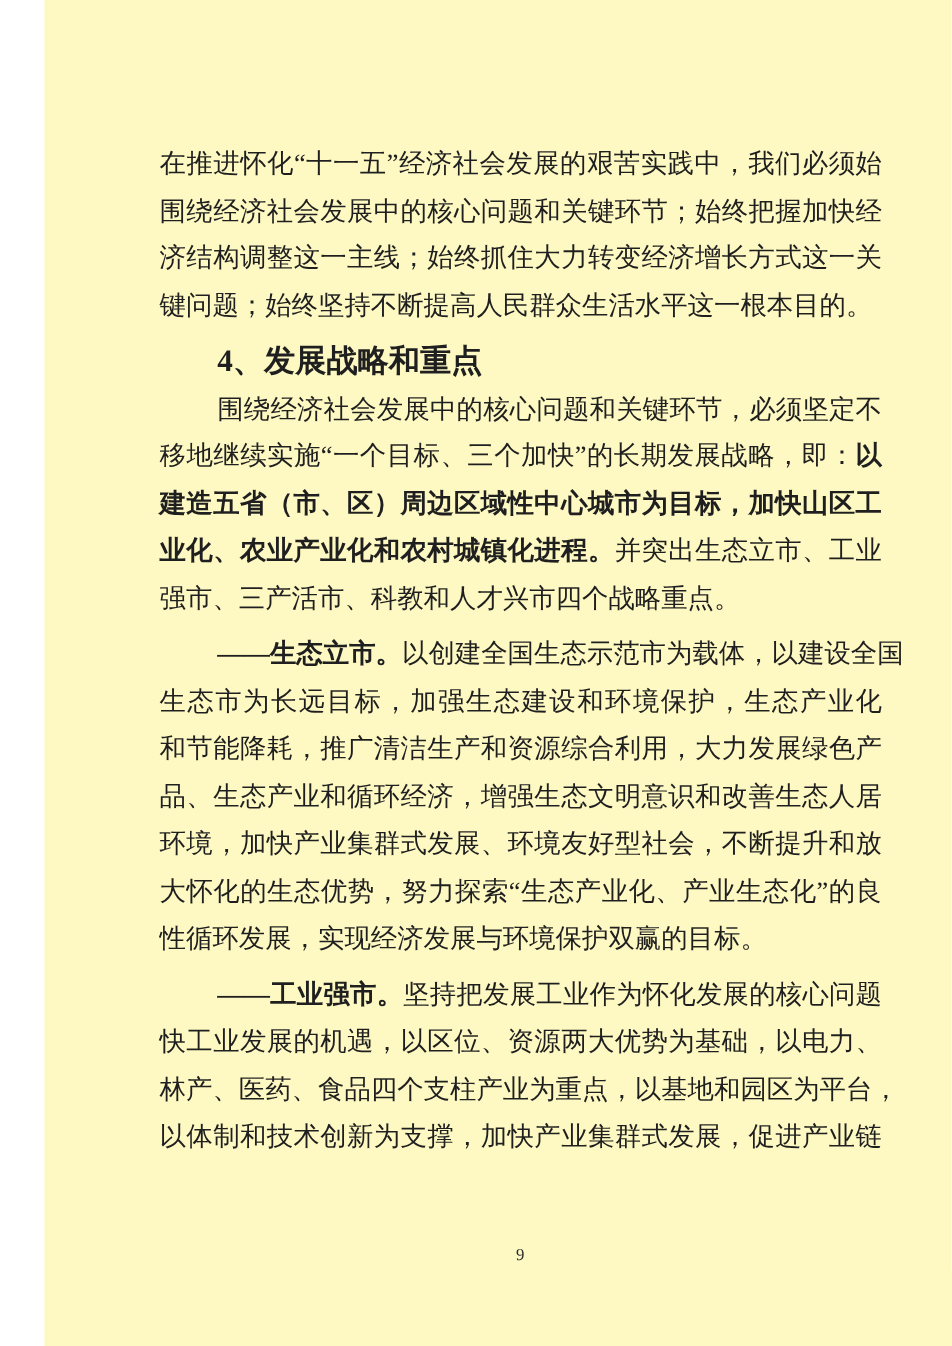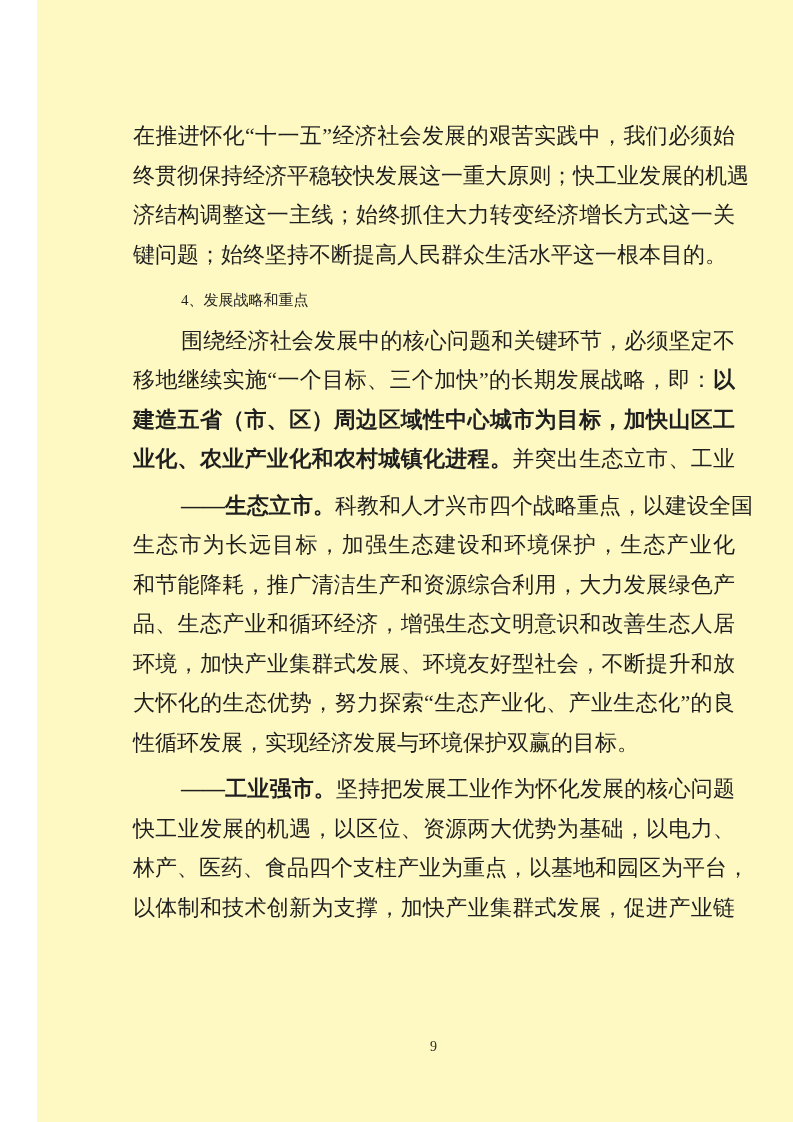--- a/index.html
+++ b/index.html
@@ -37,53 +37,54 @@
   .indent {
     text-indent: 48px;
   }
   .pstart {
     margin-top: 7px;
   }
   .b {
     font-weight: bold;
   }
   .heading {
-    font-weight: normal;
+    font-weight: bold;
     padding-left: 48px;
-    font-size: 15px;
+    font-size: 26px;
   }
   .footer {
     position: absolute;
     top: 1039px;
     left: 0;
     width: 100%;
     text-align: center;
     font-size: 14px;
     color: #2a2a2a;
   }
 </style>
 </head>
 <body>
 
 <div class="page">
   <div class="text-block">
 
     <div class="line just">在推进怀化“十一五”经济社会发展的艰苦实践中，我们必须始</div>
-    <div class="line just">终贯彻保持经济平稳较快发展这一重大原则；快工业发展的机遇</div>
+    <div class="line just">围绕经济社会发展中的核心问题和关键环节；始终把握加快经</div>
     <div class="line just">济结构调整这一主线；始终抓住大力转变经济增长方式这一关</div>
     <div class="line">键问题；始终坚持不断提高人民群众生活水平这一根本目的。</div>
 
     <div class="line heading pstart">4、发展战略和重点</div>
 
     <div class="line just indent">围绕经济社会发展中的核心问题和关键环节，必须坚定不</div>
     <div class="line just"><span>移地继续实施“一个目标、三个加快”的长期发展战略，即：</span><span class="b">以</span></div>
     <div class="line just b">建造五省（市、区）周边区域性中心城市为目标，加快山区工</div>
     <div class="line just"><span class="b">业化、农业产业化和农村城镇化进程。</span><span>并突出生态立市、工业</span></div>
+    <div class="line">强市、三产活市、科教和人才兴市四个战略重点。</div>
 
-    <div class="line just indent pstart"><span class="b">——生态立市。</span><span>科教和人才兴市四个战略重点，以建设全国</span></div>
+    <div class="line just indent pstart"><span class="b">——生态立市。</span><span>以创建全国生态示范市为载体，以建设全国</span></div>
     <div class="line just">生态市为长远目标，加强生态建设和环境保护，生态产业化</div>
     <div class="line just">和节能降耗，推广清洁生产和资源综合利用，大力发展绿色产</div>
     <div class="line just">品、生态产业和循环经济，增强生态文明意识和改善生态人居</div>
     <div class="line just">环境，加快产业集群式发展、环境友好型社会，不断提升和放</div>
     <div class="line just">大怀化的生态优势，努力探索“生态产业化、产业生态化”的良</div>
     <div class="line">性循环发展，实现经济发展与环境保护双赢的目标。</div>
 
     <div class="line just indent pstart"><span class="b">——工业强市。</span><span>坚持把发展工业作为怀化发展的核心问题</span></div>
     <div class="line just">快工业发展的机遇，以区位、资源两大优势为基础，以电力、</div>
     <div class="line just">林产、医药、食品四个支柱产业为重点，以基地和园区为平台，</div>

